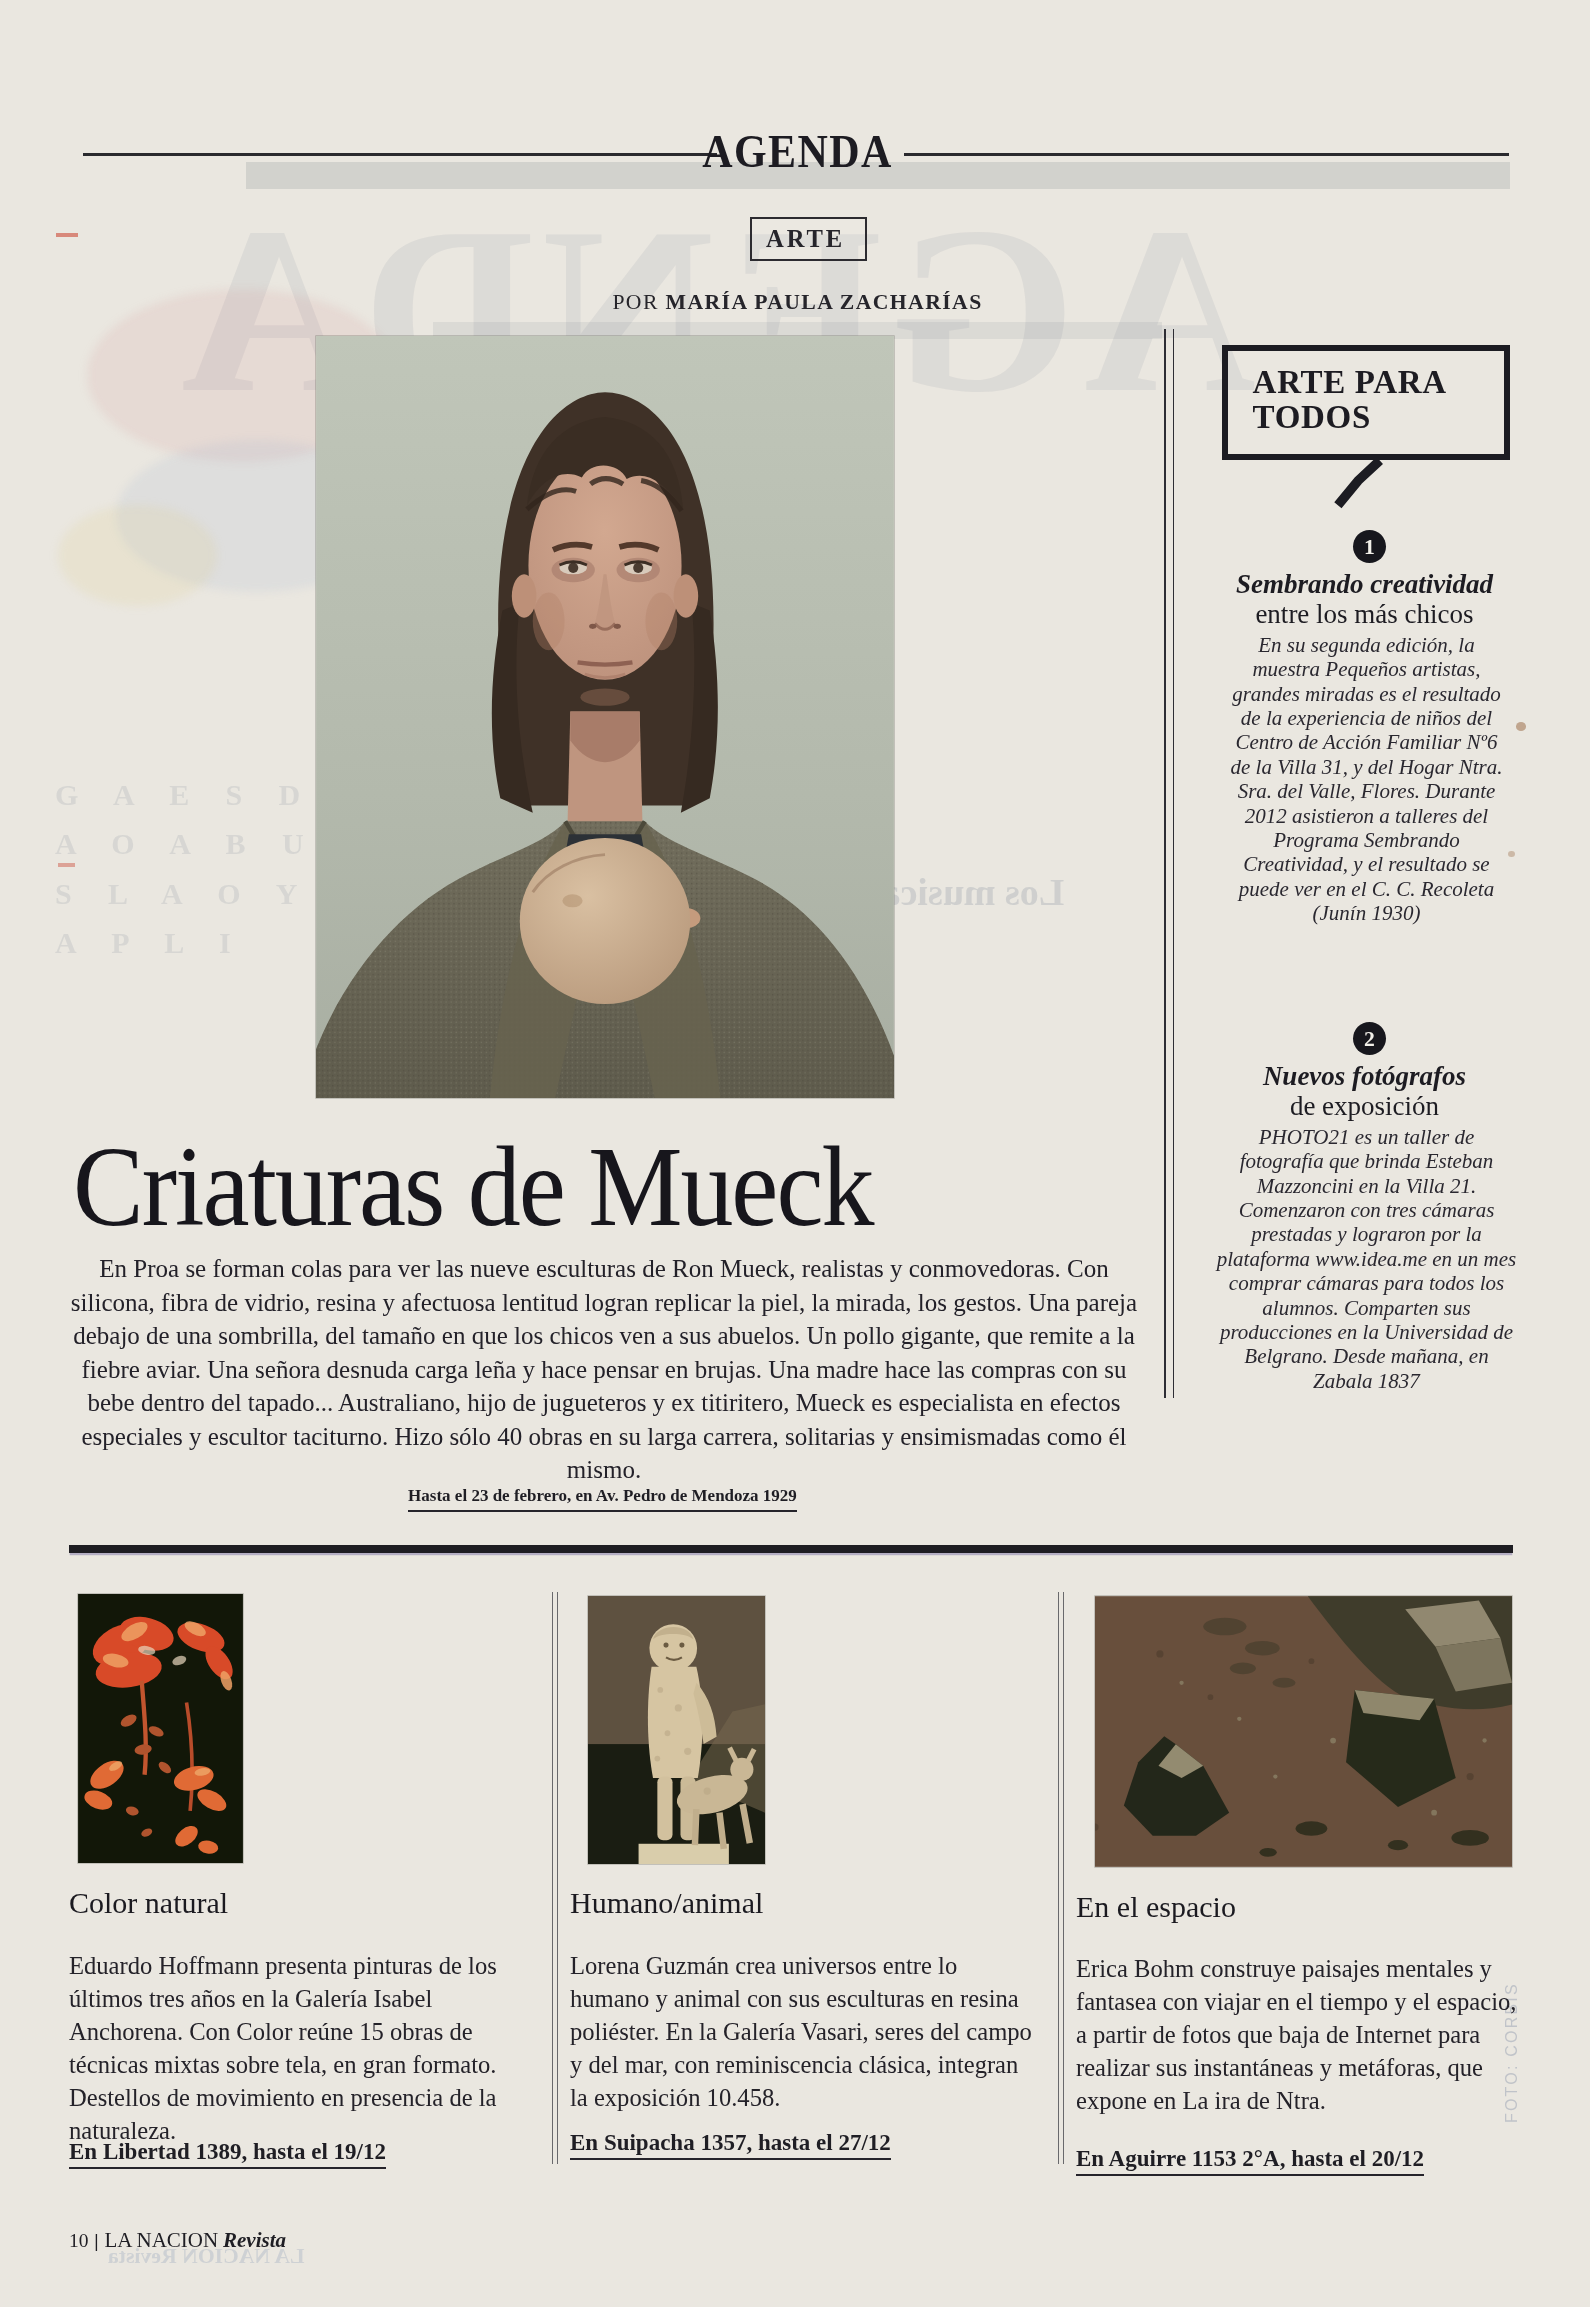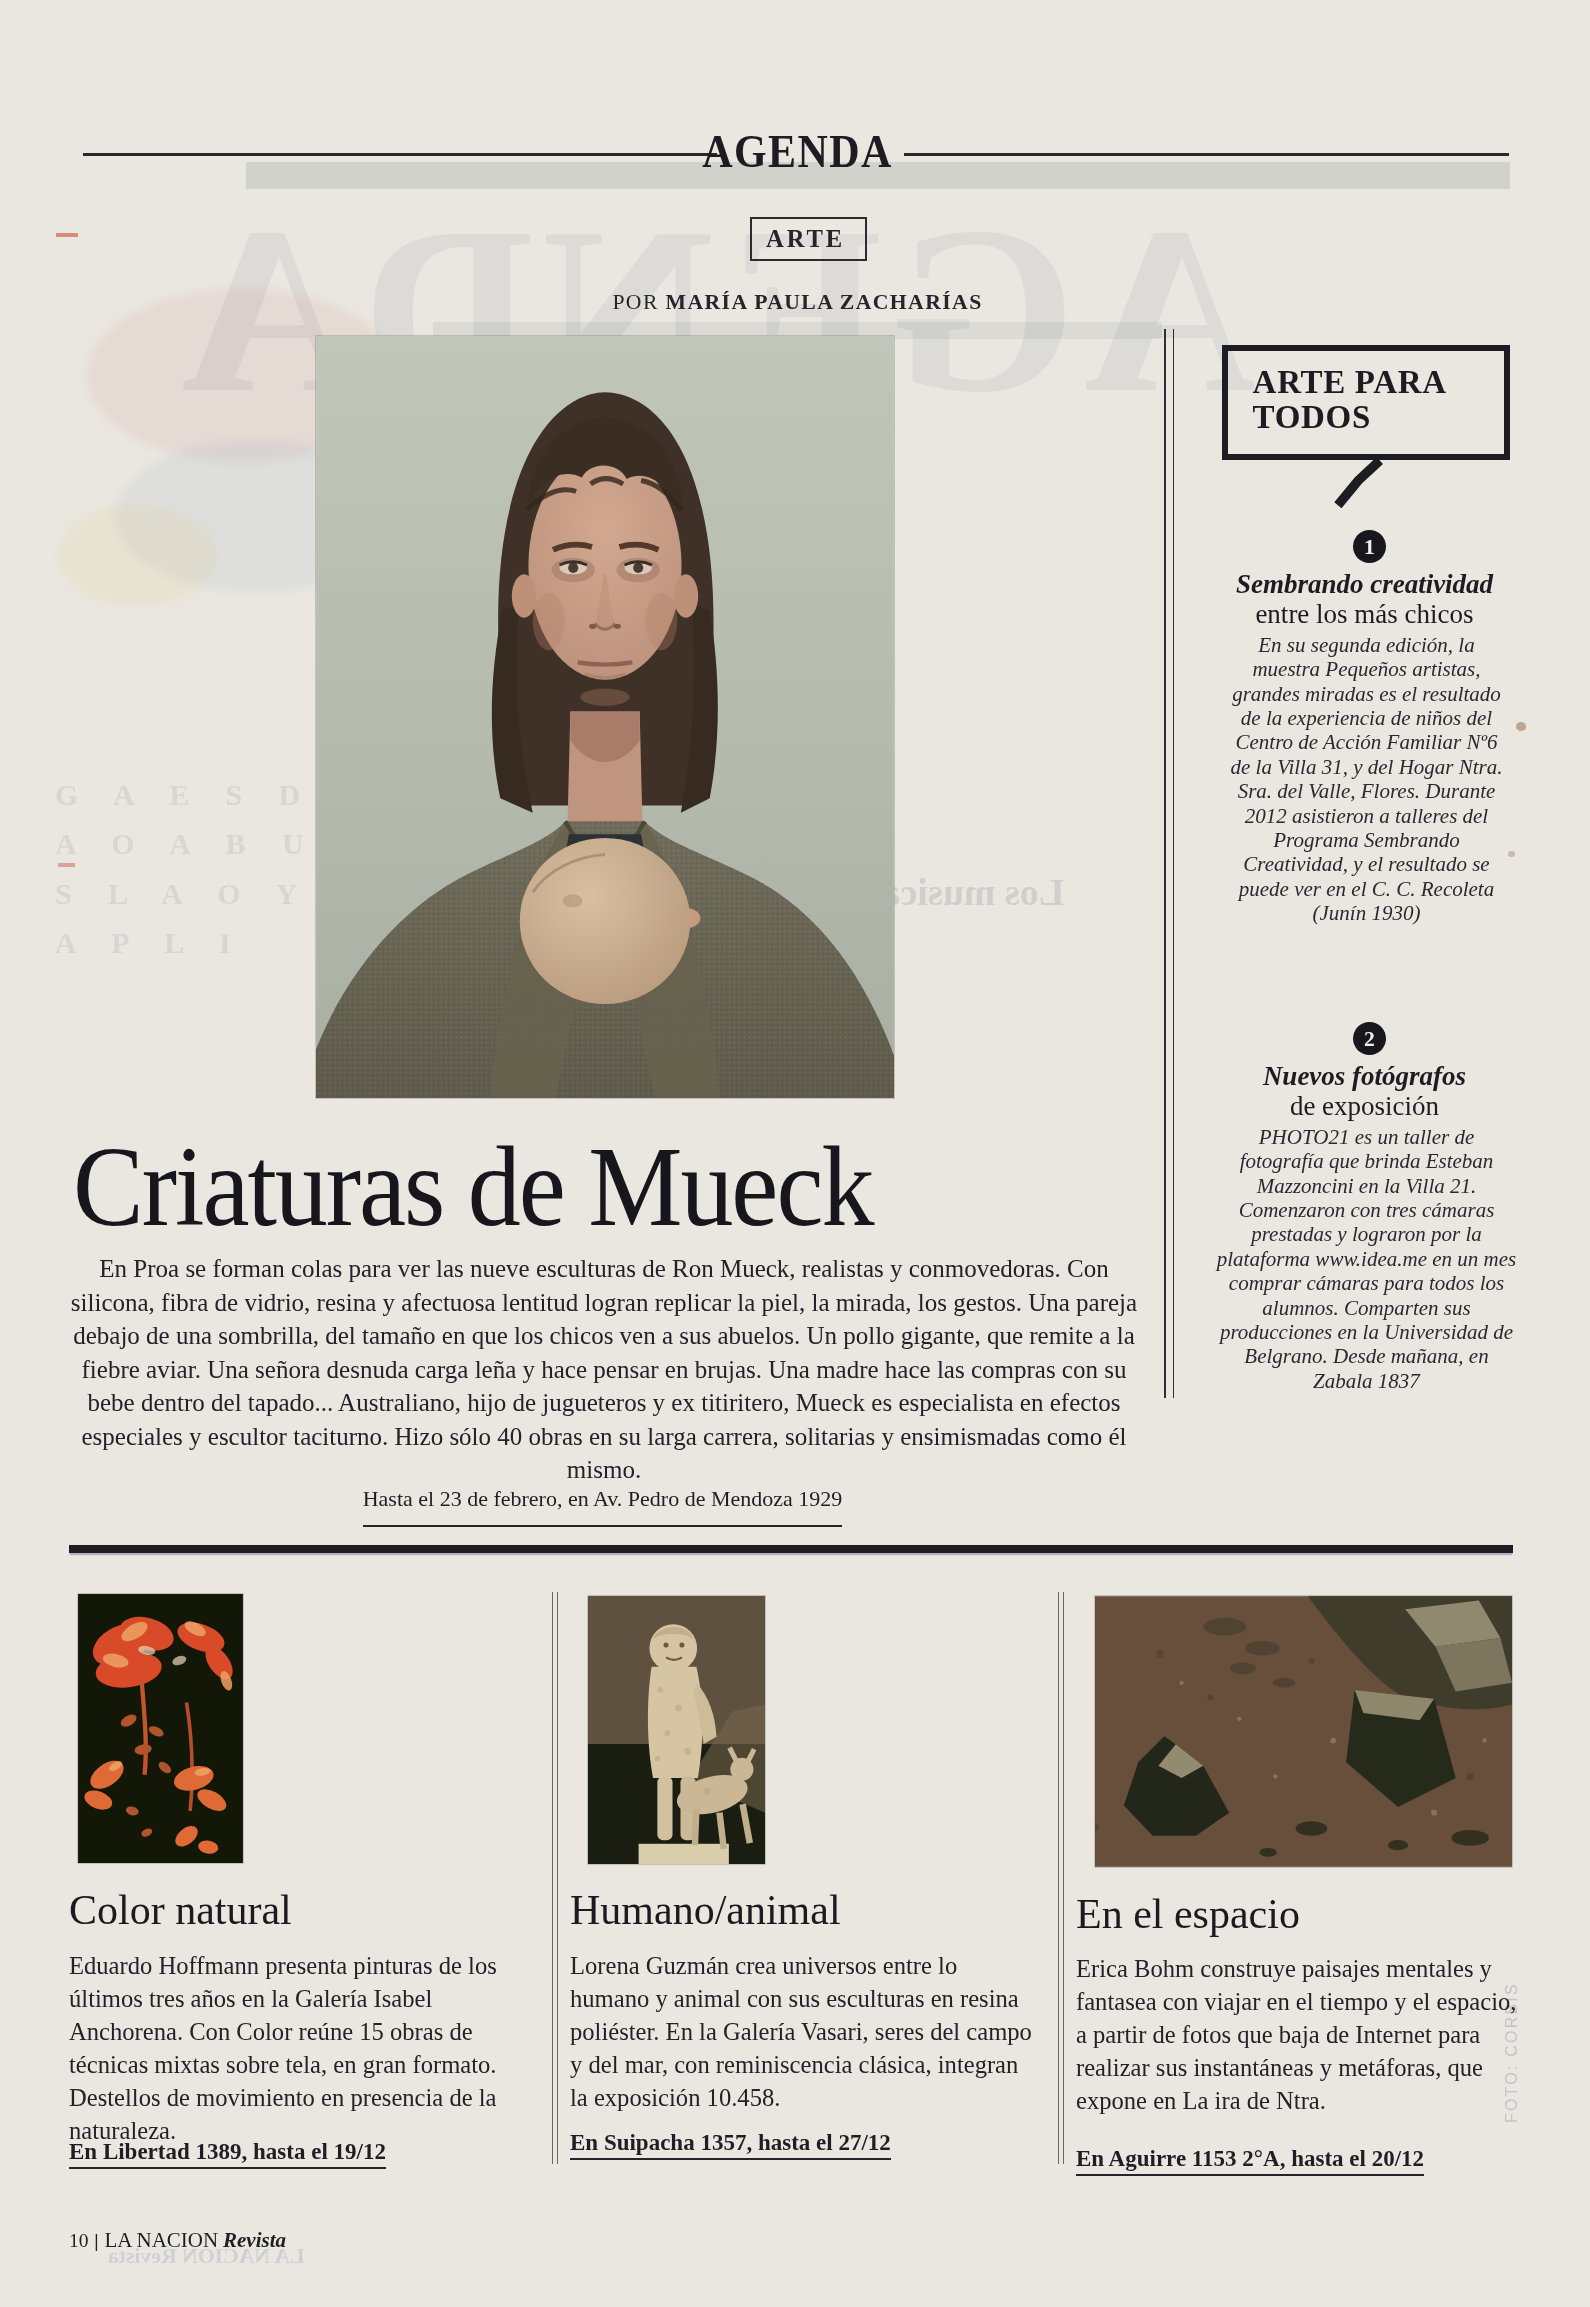--- a/index.html
+++ b/index.html
@@ -22,34 +22,34 @@
   .masthead{font-size:42px;font-weight:bold;letter-spacing:1.4px;color:#1d1c22;transform:scaleY(1.12);}
   .cat-box{border:2.2px solid #2c2b30;padding:5.8px 20px;font-size:24.6px;font-weight:bold;
      letter-spacing:2.9px;color:#26252b;background:rgba(255,255,255,.06);}
   .byline{font-size:21.7px;letter-spacing:1.4px;color:#26252b;text-align:center;}
   .byline b{letter-spacing:1.4px;}
   
   .photo-frame{box-shadow:0 0 0 0.7px rgba(110,110,100,.45);}
   .headline{font-size:114px;color:#17161c;text-align:left;white-space:nowrap;}
   .headline span{display:inline-block;transform:scaleX(.93);letter-spacing:-2.2px;}
   .lede{font-size:25px;line-height:1.34;text-align:center;color:#232129;}
-  .venue{font-weight:normal;font-size:22px;color:#1f1e24;border-bottom:2.9px solid #26242b;padding-bottom:14px;}
+  .venue{font-weight:bold;font-size:17px;color:#1f1e24;border-bottom:2.9px solid #26242b;padding-bottom:5px;}
   .thick-rule{background:#1e1d22;box-shadow:0 2.9px 0 -0.7px rgba(80,70,140,.35);}
   
   .vrule{border-left:2.2px solid #2e2e35;border-right:1.4px solid #2e2e35;width:6.5px;}
   .bubble{border:6.5px solid #1c1c22;}
   .bubble-title{font-size:33px;font-weight:bold;line-height:1.05;color:#1d1c22;letter-spacing:0.7px;}
   .badge{width:33px;height:33px;border-radius:50%;background:#17171d;color:#f1efe8;text-align:center;
      line-height:34px;font-size:21.7px;font-weight:bold;}
   .sb-title{font-size:27px;line-height:1.12;text-align:center;color:#1d1c22;}
   .sb-title .t1{font-weight:bold;font-style:italic;}
   .sb-body{font-style:italic;font-size:21px;line-height:1.16;text-align:center;color:#2a2830;}
   
   .col-sep{border-left:1.4px solid #4a4a50;border-right:0.7px solid #4a4a50;width:4.3px;opacity:.8;}
-  .col-title{font-size:42px;color:#1b1a20;}
+  .col-title{font-size:30px;color:#1b1a20;}
   .col-body{font-size:24.6px;line-height:1.34;color:#242229;}
   .col-venue{font-weight:bold;font-size:23px;color:#1f1e24;border-bottom:2.2px solid #26242b;padding-bottom:3px;}
   
   .footer{font-size:19.5px;color:#1f1e24;}
   .footer .pub{font-weight:normal;font-size:21px;}
   .footer .ed{font-weight:bold;font-style:italic;font-size:21px;}
   .footer .sep{padding:0 5.8px;font-weight:bold;}
 </style>
 </head>
 <body>

